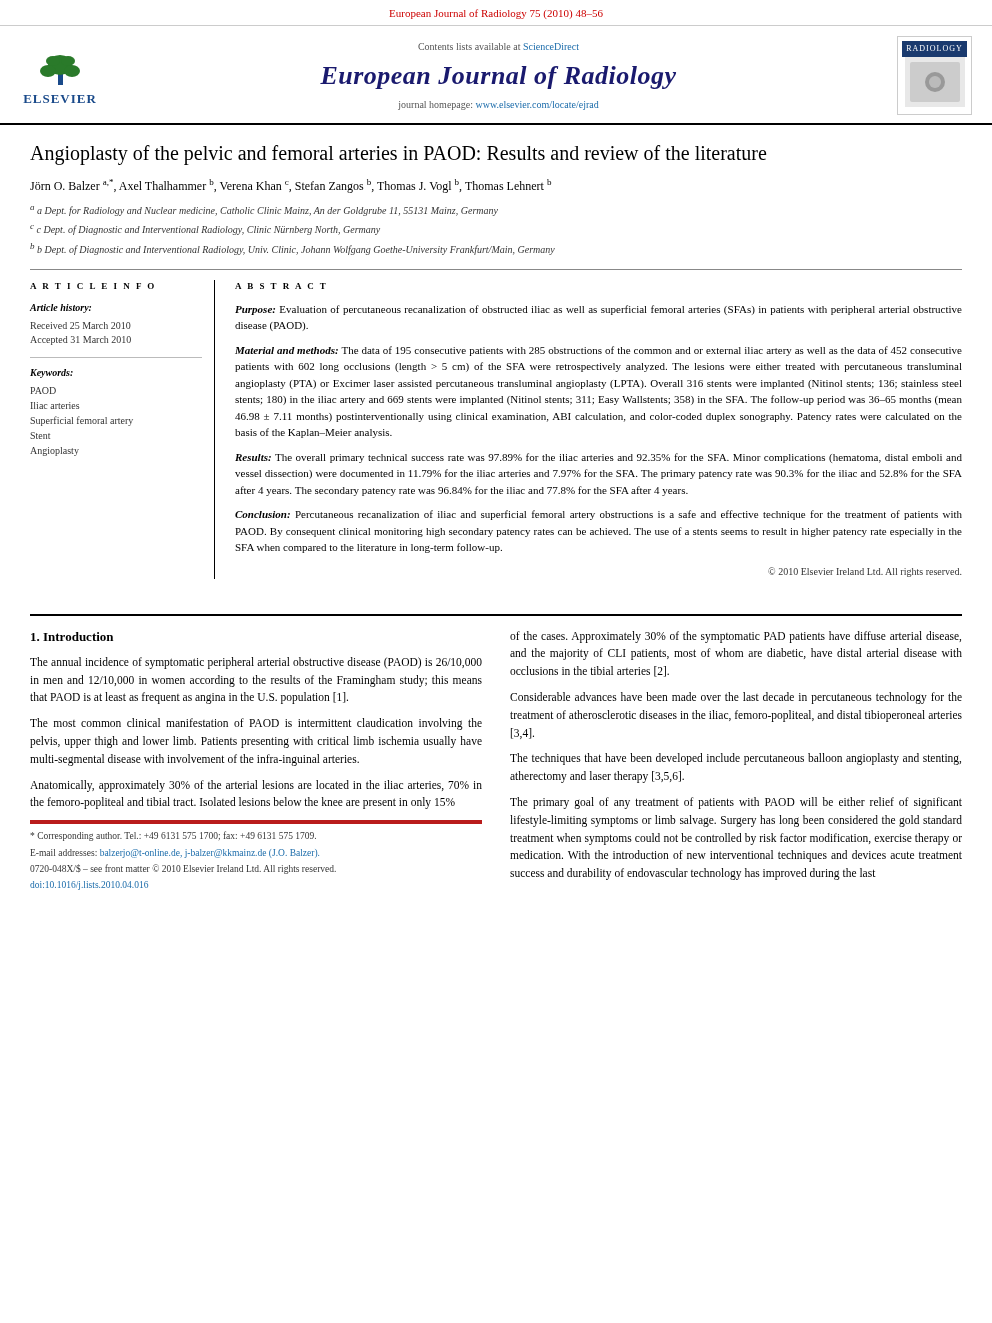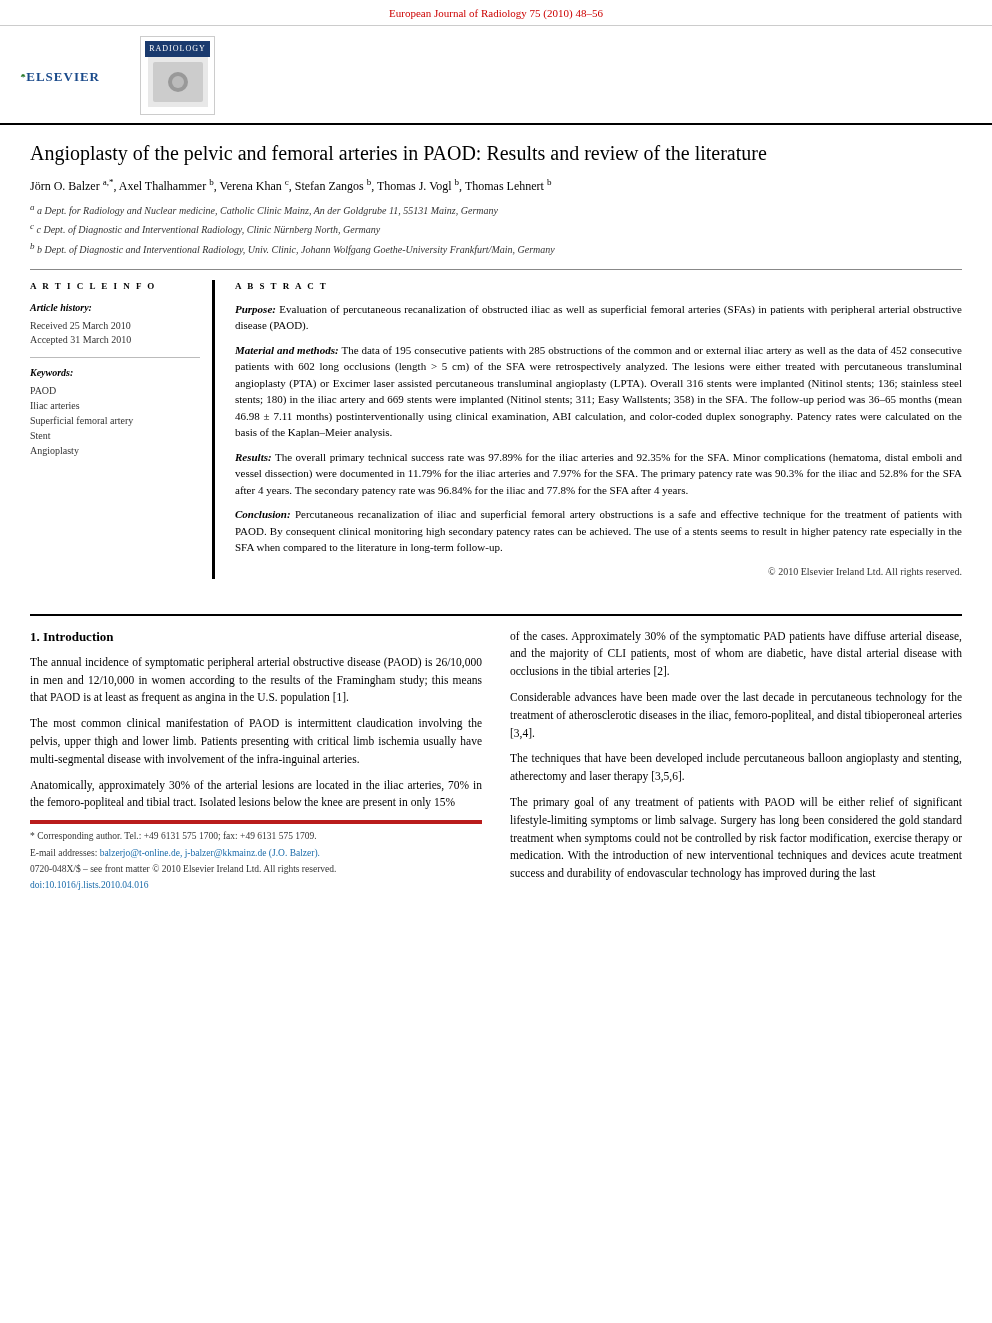--- a/index.html
+++ b/index.html
@@ -33,21 +33,21 @@
       border-bottom: 2px solid #000;
       position: relative;
     }
     .elsevier-logo {
       width: 80px;
       margin-right: 20px;
       flex-shrink: 0;
     }
     .elsevier-logo-inner {
       display: flex;
-      flex-direction: row;
+      flex-direction: column;
       align-items: center;
     }
     .elsevier-tree {
       width: 55px;
       height: 45px;
     }
     .elsevier-text {
       font-size: 13px;
       font-weight: bold;
       color: #1a4a8a;
@@ -137,21 +137,21 @@
     .two-col {
       display: flex;
       gap: 20px;
       margin-top: 10px;
       border-top: 1px solid #888;
       padding-top: 10px;
     }
     .left-col {
       width: 185px;
       flex-shrink: 0;
-      border-right: 3px solid #000000;
+      border-right: 1px solid #000000;
       padding-right: 12px;
     }
     .right-col {
       flex: 1;
     }
     
     .section-header {
       font-size: 9px;
       letter-spacing: 2px;
       font-weight: bold;
@@ -266,20 +266,31 @@
           <ellipse cx="27" cy="22" rx="12" ry="10" fill="#2a7a2a"></ellipse>
           <ellipse cx="15" cy="28" rx="8" ry="6" fill="#2a7a2a"></ellipse>
           <ellipse cx="39" cy="28" rx="8" ry="6" fill="#2a7a2a"></ellipse>
           <ellipse cx="20" cy="18" rx="7" ry="5" fill="#2a7a2a"></ellipse>
           <ellipse cx="35" cy="18" rx="7" ry="5" fill="#2a7a2a"></ellipse>
         </svg>
         <span class="elsevier-text">ELSEVIER</span>
       </div>
     </div>
 
+    <div class="journal-center">
+      <div class="science-direct-line">
+        <span>Contents lists available at</span>
+        <span class="science-direct-link">ScienceDirect</span>
+      </div>
+      <div class="journal-title-main">European Journal of Radiology</div>
+      <div class="journal-homepage">
+        <span>journal homepage:</span>
+        <span class="journal-homepage-link">www.elsevier.com/locate/ejrad</span>
+      </div>
+    </div>
 
     <div class="radiology-badge">
       <div class="radiology-badge-inner">
         <div class="radiology-badge-top">RADIOLOGY</div>
         <svg width="60" height="50" viewBox="0 0 60 50">
           <rect width="60" height="50" fill="#e8e8e8"></rect>
           <rect x="5" y="5" width="50" height="40" fill="#ccc" rx="2"></rect>
           <circle cx="30" cy="25" r="10" fill="#999"></circle>
           <circle cx="30" cy="25" r="6" fill="#bbb"></circle>
         </svg>

